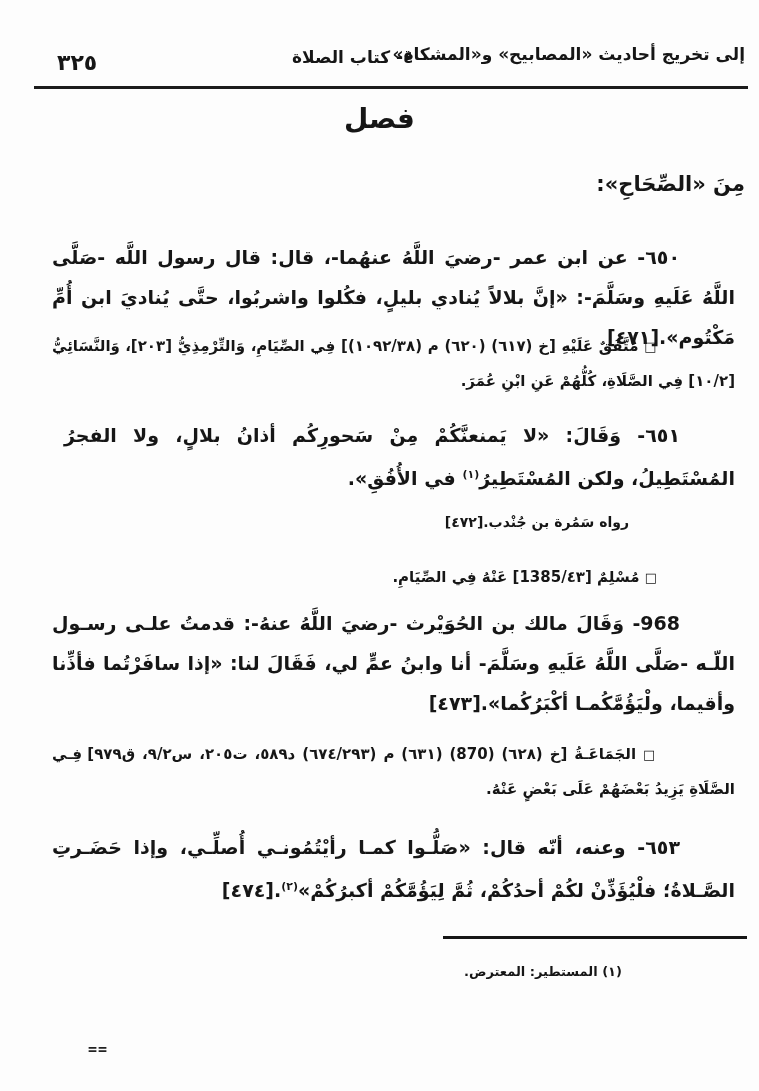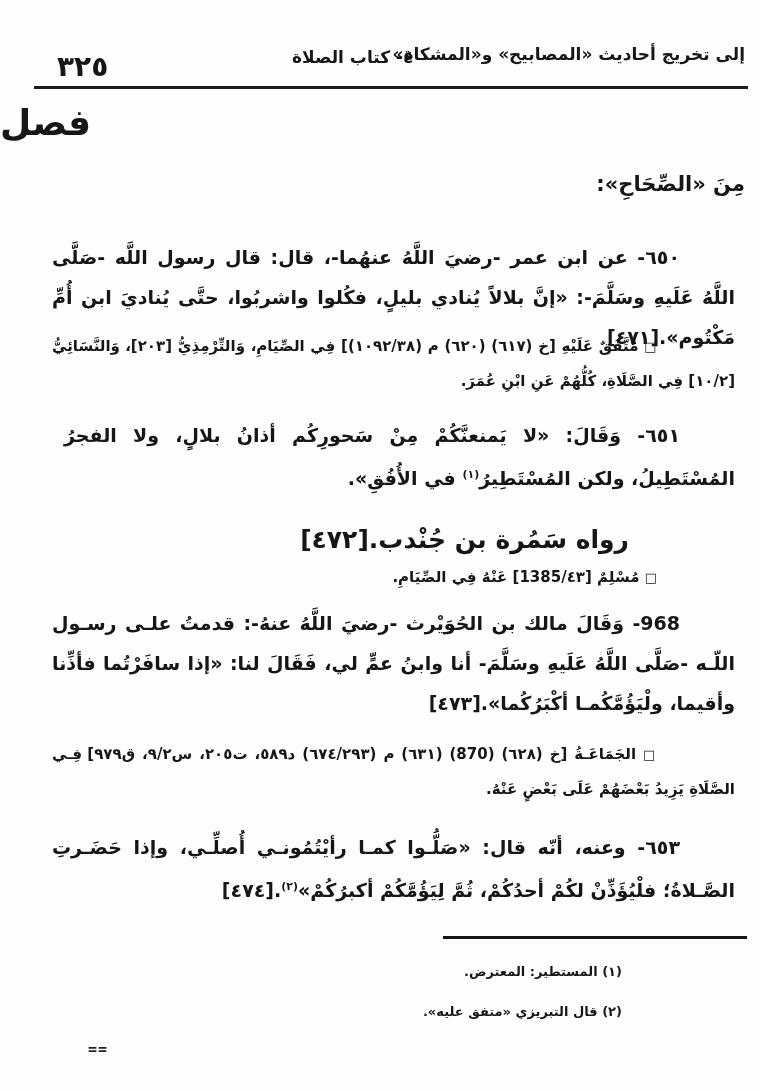--- a/index.html
+++ b/index.html
@@ -8,36 +8,36 @@
     width:759px;height:1091px;
     margin:0 auto;
     background:#fdfdfd;
     direction:rtl;
     font-family:"DejaVu Sans",sans-serif;
     color:#161616;
     overflow:hidden;
   }
   .hdr-right{position:absolute;top:44px;right:14px;font-size:17px;font-weight:bold;white-space:nowrap;}
   .hdr-center{position:absolute;top:47px;left:292px;font-size:17px;font-weight:bold;white-space:nowrap;}
-  .pagenum{position:absolute;top:50px;left:57px;font-size:28px;font-weight:bold;letter-spacing:3px;}
+  .pagenum{position:absolute;top:50px;left:57px;font-size:22px;font-weight:bold;letter-spacing:3px;}
   .hdr-rule{position:absolute;top:86px;left:34px;right:11px;height:3px;background:#1c1c1c;}
 
-  .fasl{position:absolute;top:102px;left:0;right:0;text-align:left;font-size:36px;font-weight:bold;}
+  .fasl{position:absolute;top:102px;left:0;right:0;text-align:center;font-size:28px;font-weight:bold;}
   .src-heading{position:absolute;top:172px;right:14px;font-size:21px;font-weight:bold;}
 
   .block{position:absolute;right:24px;left:52px;}
   .hadith{font-size:19px;line-height:40px;font-weight:bold;text-align:justify;text-indent:55px;}
   .takhrij{font-size:15px;line-height:35px;font-weight:bold;text-align:justify;text-indent:78px;}
   .marker{font-size:13px;}
   .note-ref{font-size:11px;font-weight:bold;}
 
   .h650{top:218px;}
   .t650{top:314px;}
   .h651{top:396px;margin-left:12px;}
-  .rawa{position:absolute;top:500px;right:130px;font-size:25px;font-weight:bold;}
+  .rawa{position:absolute;top:500px;right:130px;font-size:14px;font-weight:bold;}
   .t651{top:545px;}
   .h652{top:584px;}
   .t652{top:722px;}
   .h653{top:808px;}
 
   .fn-rule{position:absolute;top:936px;right:12px;left:443px;height:3px;background:#161616;}
   .footnotes{position:absolute;top:952px;right:137px;left:80px;font-size:13px;font-weight:bold;line-height:40px;text-align:right;}
   .footnote{margin:0;}
   .pgmark{
     position:absolute;top:1040px;left:88px;
@@ -72,18 +72,17 @@
   <p class="block hadith h652">968- وَقَالَ مالك بن الحُوَيْرث -رضيَ اللَّهُ عنهُ-: قدمتُ علـى رسـول اللّـه -صَلَّى اللَّهُ عَلَيهِ وسَلَّمَ- أنا وابنُ عمٍّ لي، فَقَالَ لنا: «إذا سافَرْتُما فأذِّنا وأقيما، ولْيَؤُمَّكُمـا أكْبَرُكُما».[٤٧٣]</p>
 
   <p class="block takhrij t652"><span class="marker">□</span> <span>الجَمَاعَـةُ [خ (٦٢٨) (870) (٦٣١) م (٦٧٤/٢٩٣) د٥٨٩، ت٢٠٥، س٩/٢، ق٩٧٩] فِـي الصَّلَاةِ يَزِيدُ بَعْضَهُمْ عَلَى بَعْضٍ عَنْهُ.</span></p>
 
   <p class="block hadith h653"><span>٦٥٣- وعنه، أنّه قال: «صَلُّـوا كمـا رأيْتُمُونـي أُصلِّـي، وإذا حَضَـرتِ الصَّـلاةُ؛ فلْيُؤَذِّنْ لكُمْ أحدُكُمْ، ثُمَّ لِيَؤُمَّكُمْ أكبرُكُمْ»</span><sup class="note-ref">(٢)</sup><span>.[٤٧٤]</span></p>
 
   <div class="fn-rule"></div>
 
   <div class="footnotes">
     <p class="footnote">(١) المستطير: المعترض.</p>
-    <p class="footnote">(٢) قال التبريزي «متفق عليه».</p>
   </div>
 
   <span class="pgmark">==</span>
 
 </div>
 
 </body></html>

